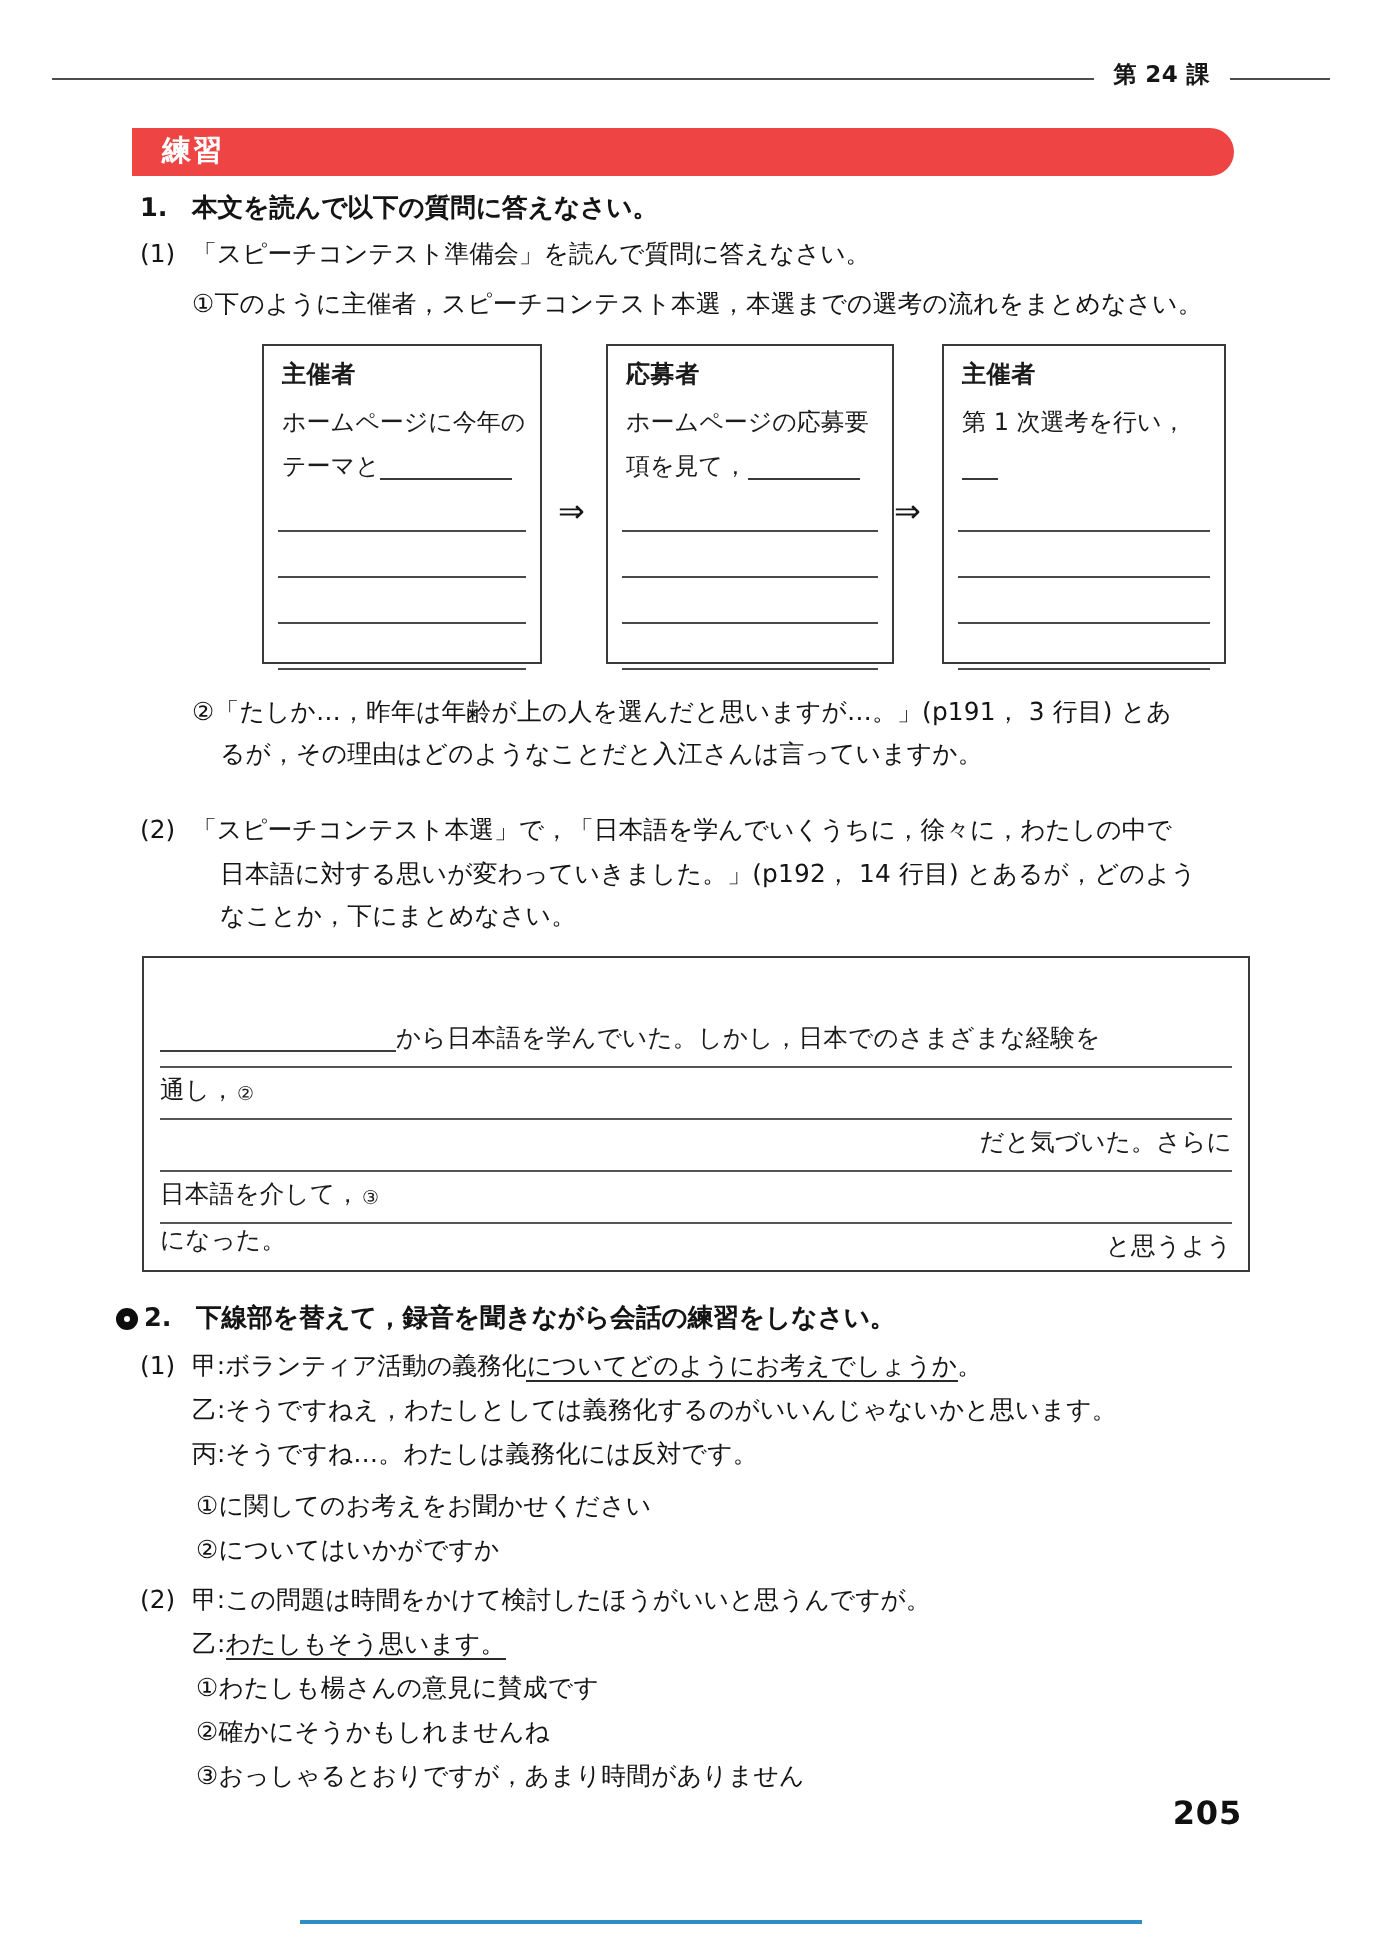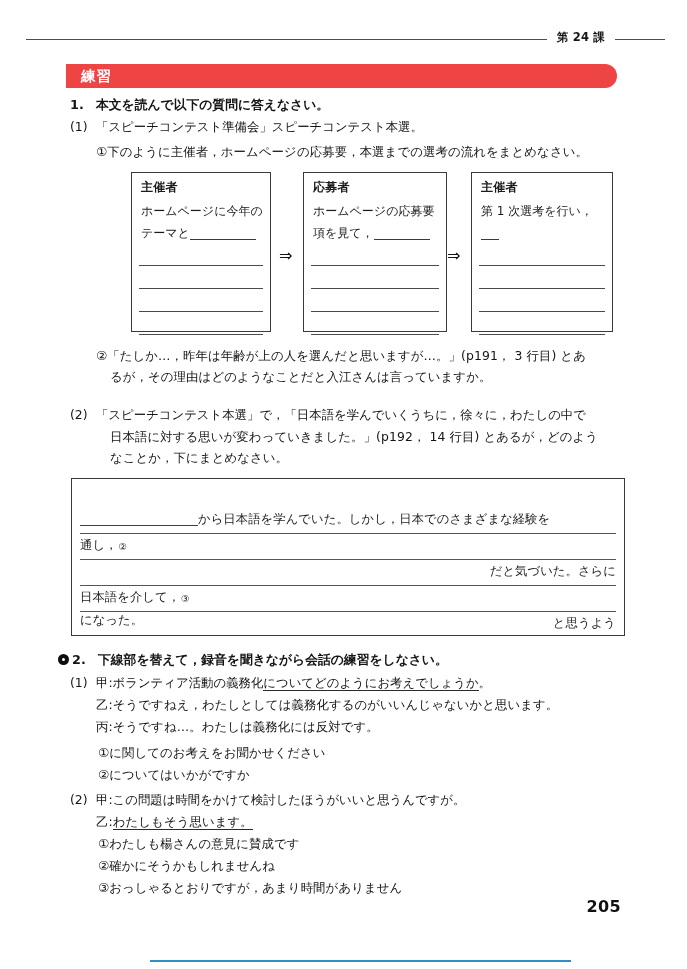--- a/index.html
+++ b/index.html
@@ -255,24 +255,24 @@
     <div class="banner-label">練習</div>
   </div>
 
   <div class="hang bold" style="left:70px; top:94px; width:570px; font-weight:700; font-size:12.8px;">
     <span class="marker">1.</span>
     <span class="body">本文を読んで以下の質問に答えなさい。</span>
   </div>
 
   <div class="hang" style="left:70px; top:116px; width:580px;">
     <span class="marker">(1)</span>
-    <span class="body">「スピーチコンテスト準備会」スピーチコンテスト本選。</span>
-  </div>
-
-  <div class="blk" style="left:96px; top:141px; width:580px;">①下のように主催者，ホームページの応募要，本選までの選考の流れをまとめなさい。</div>
+    <span class="body">「スピーチコンテスト準備会」を読んで質問に答えなさい。</span>
+  </div>
+
+  <div class="blk" style="left:96px; top:141px; width:580px;">①下のように主催者，スピーチコンテスト本選，本選までの選考の流れをまとめなさい。</div>
 
   <div class="flowrow">
 
     <div class="fbox" style="left:131px; width:140px;">
       <div class="ftitle">主催者</div>
       <div class="ftext">
         <span>ホームページに今年の</span><br>
         <span>テーマと</span><span class="ul" style="width:66px;"></span>
       </div>
       <div class="blanks" style="top:70px;">

